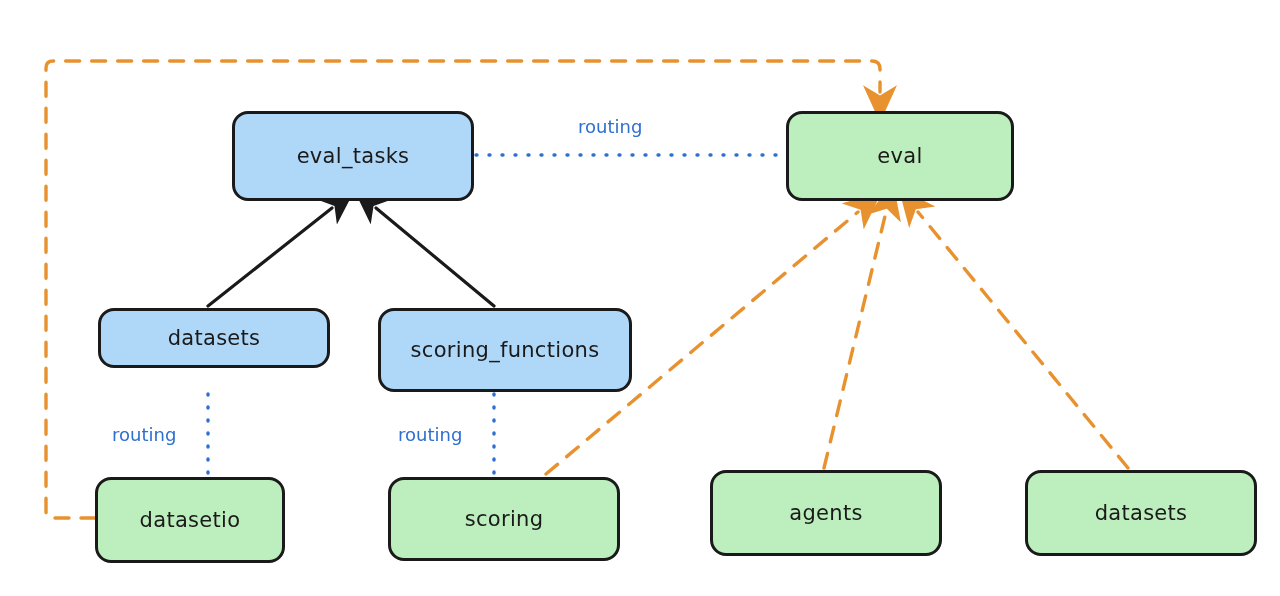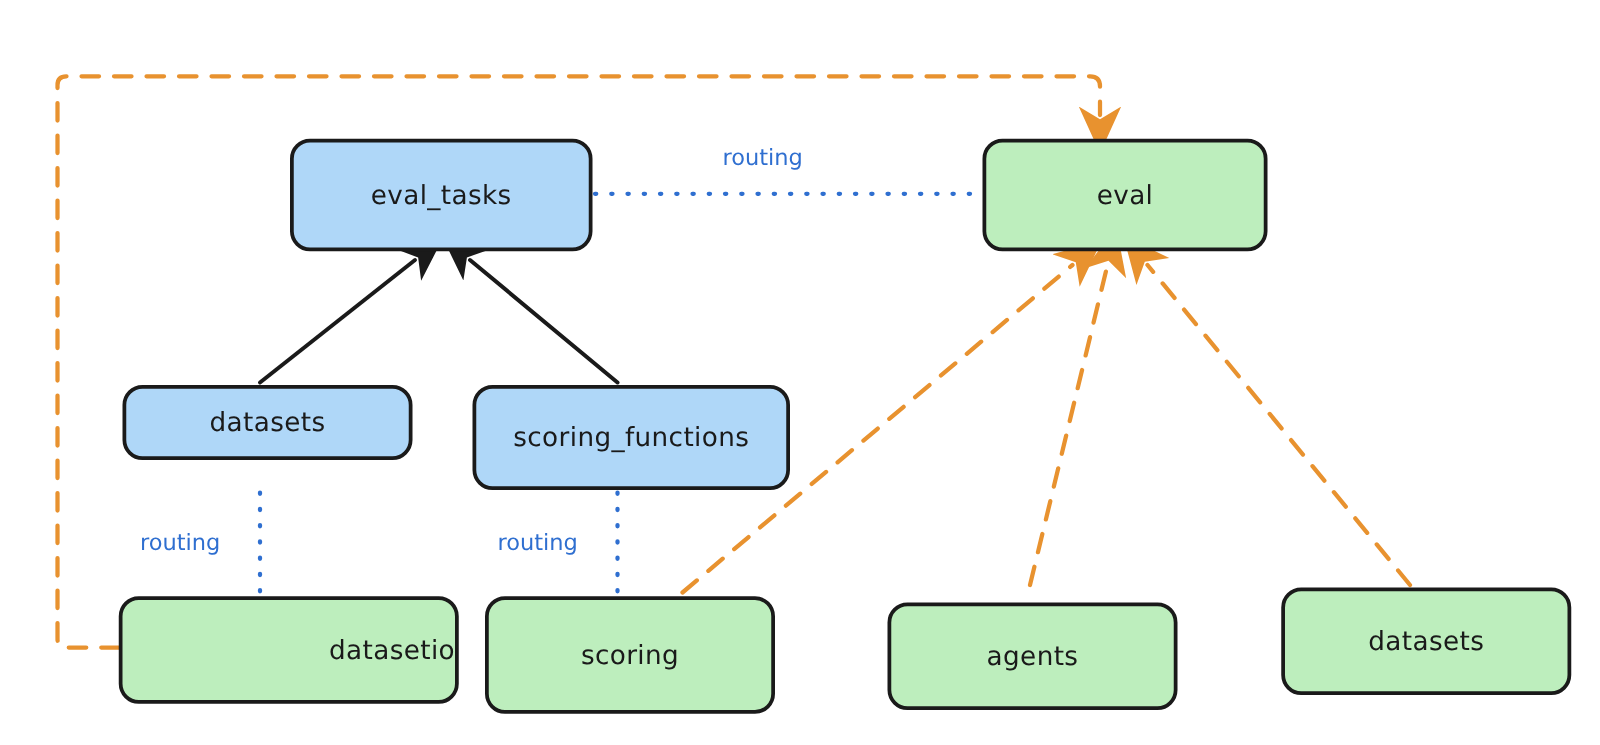--- a/index.html
+++ b/index.html
@@ -108,29 +108,29 @@
   </div>
 
   <div class="node blue" style="left:98px; top:308px; width:232px; height:60px;text-align:right;">
     <span class="node-label">datasets</span>
   </div>
 
   <div class="node blue" style="left:378px; top:308px; width:254px; height:84px;">
     <span class="node-label">scoring_functions</span>
   </div>
 
-  <div class="node green" style="left:95px; top:477px; width:272px; height:86px;justify-content:flex-end;">
+  <div class="node green" style="left:95px; top:477px; width:190px; height:86px;">
     <span class="node-label">datasetio</span>
   </div>
 
-  <div class="node green" style="left:388px; top:477px; width:232px; height:94px;">
+  <div class="node green" style="left:388px; top:477px; width:232px; height:84px;">
     <span class="node-label">scoring</span>
   </div>
 
-  <div class="node green" style="left:710px; top:470px; width:232px; height:86px;margin-top:12px;">
+  <div class="node green" style="left:710px; top:470px; width:232px; height:86px;">
     <span class="node-label">agents</span>
   </div>
 
   <div class="node green" style="left:1025px; top:470px; width:232px; height:86px;">
     <span class="node-label">datasets</span>
   </div>
 
   <div class="edge-label" style="left:578px; top:116px;">routing</div>
 
   <div class="edge-label" style="left:112px; top:424px;">routing</div>

